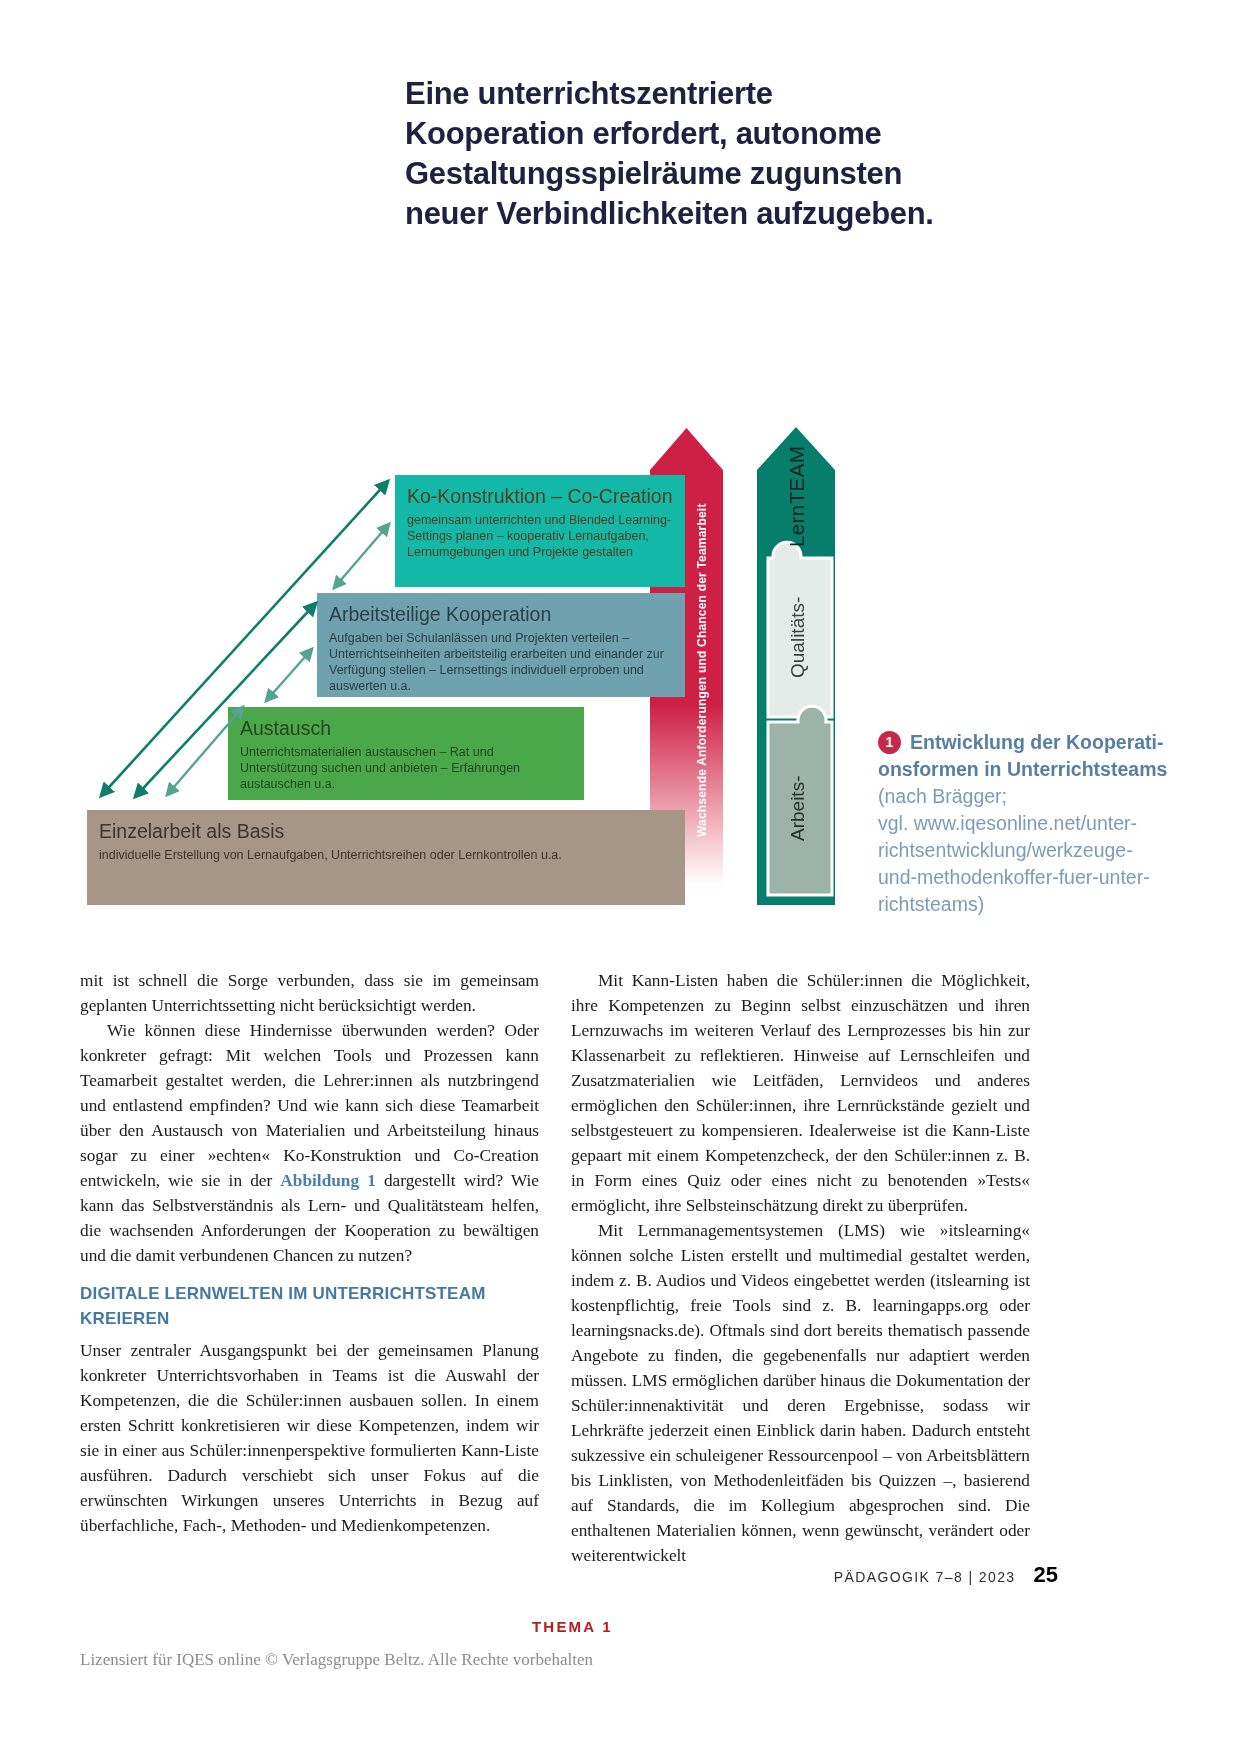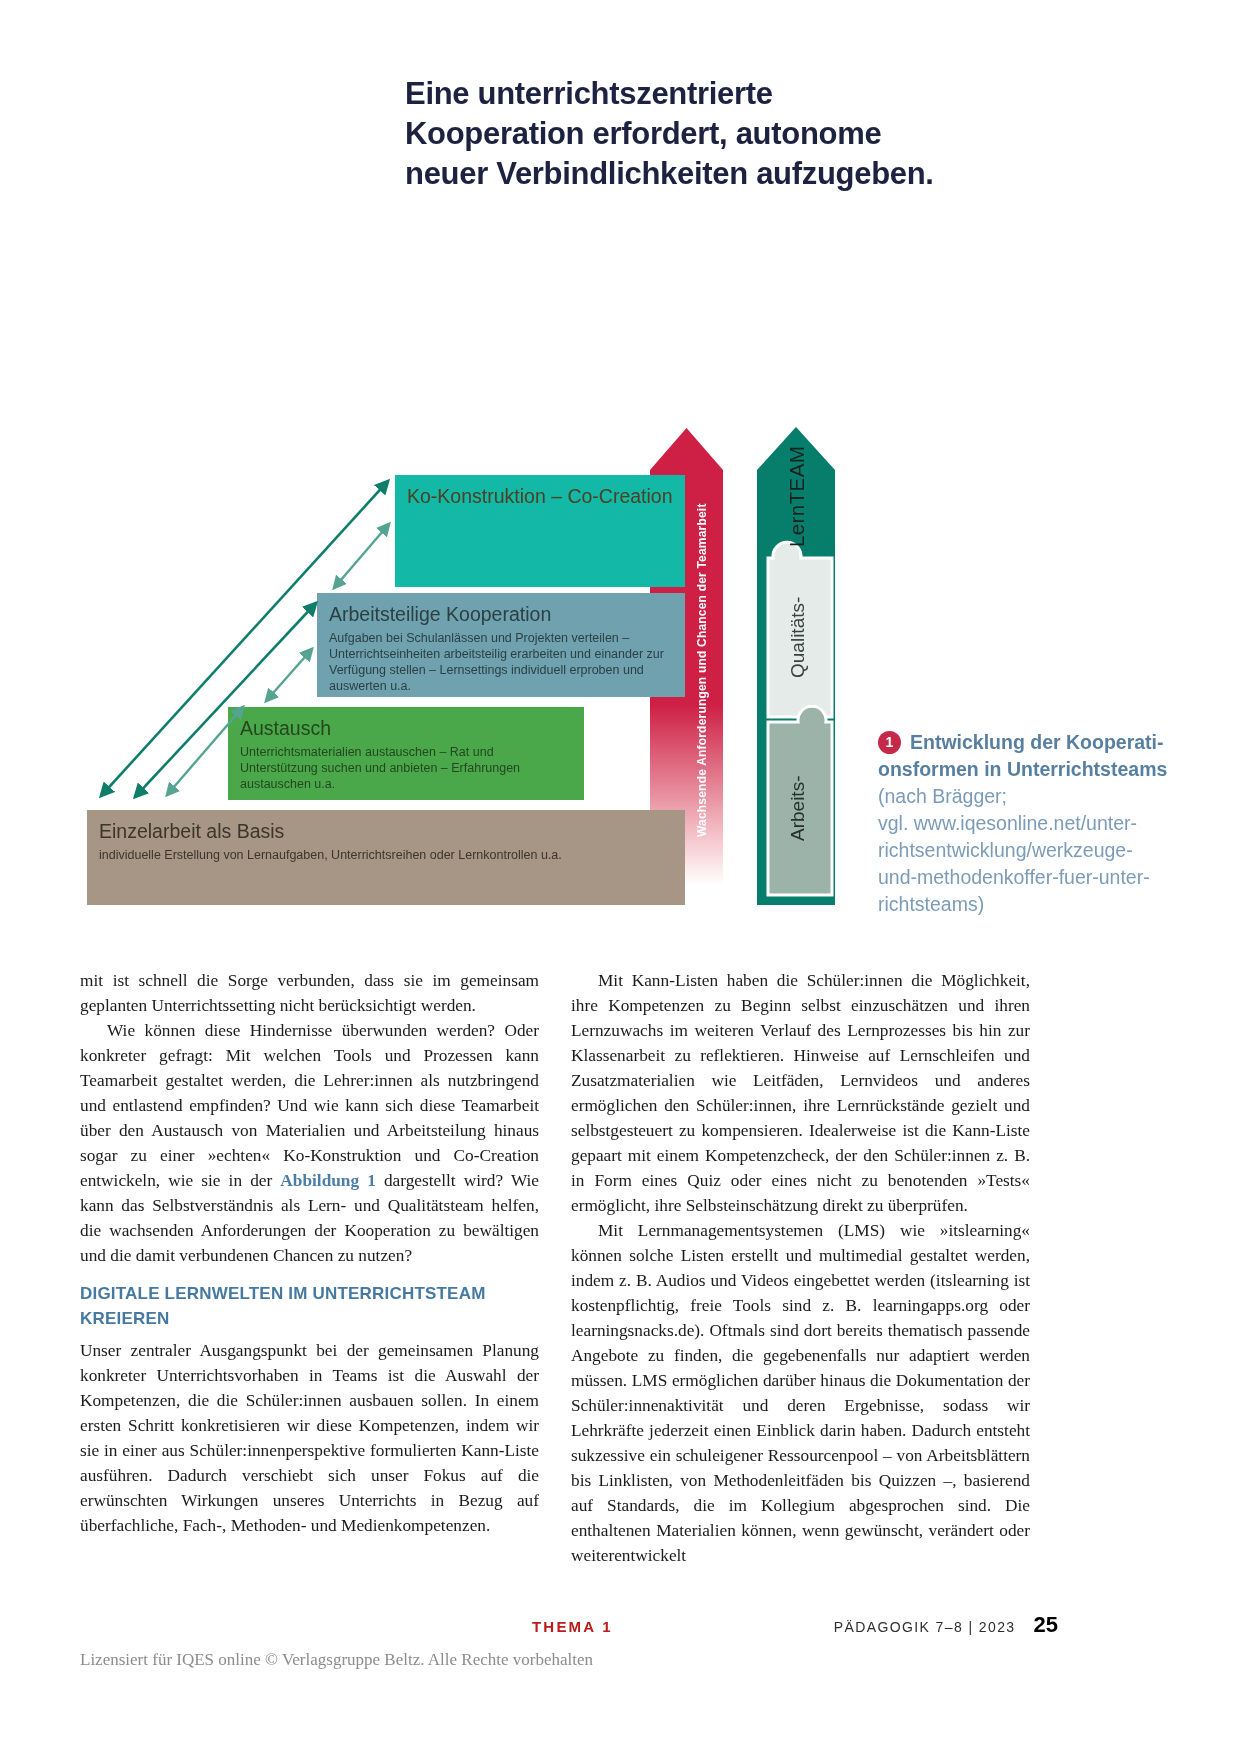--- a/index.html
+++ b/index.html
@@ -58,44 +58,46 @@
   .columns{position:absolute;left:80px;top:968px;width:950px;display:flex;gap:32px;z-index:2}
   .col{width:465px}
   .col p{margin:0;text-align:justify;font-family:"Liberation Serif",serif;font-size:17.3px;line-height:25px;
     color:var(--body-text);hyphens:auto}
   .col p.indent{text-indent:27px}
   .subhead{margin:13px 0 7px;font-weight:700;font-size:17px;line-height:25px;letter-spacing:0.2px;
     color:var(--subheading-blue)}
   .fig-link{color:var(--link-blue);font-weight:700;cursor:pointer}
   
   .footer-section{position:absolute;left:532px;top:1618px;font-weight:700;font-size:15px;letter-spacing:2.2px;color:#b91c1c}
-  .footer-right{position:absolute;right:182px;top:1612px;display:flex;align-items:baseline}
+  .footer-right{position:absolute;right:182px;top:1562px;display:flex;align-items:baseline}
   .footer-journal{font-size:14px;letter-spacing:1.4px;color:#2e2e2e}
   .footer-page{font-size:22px;font-weight:700;color:#000;margin-left:18px}
   .license{position:absolute;left:80px;top:1650px;width:950px;text-align:left;
     font-family:"Liberation Serif",serif;font-size:17px;color:var(--footer-gray)}
 </style>
 </head>
 <body>
 
 <div class="page">
 
   <div class="headline">
     <div>Eine unterrichtszentrierte</div>
     <div>Kooperation erfordert, autonome</div>
+    <div>Gestaltungsspielräume zugunsten</div>
     <div>neuer Verbindlichkeiten aufzugeben.</div>
   </div>
 
   <div class="pent red"></div>
   <div class="pent teal"></div>
   <div id="growth-label" class="vtext">Wachsende Anforderungen und Chancen der Teamarbeit</div>
   <div id="team-label" class="vtext">LernTEAM</div>
 
   <div id="lvl-0" class="lvl" style="background-color: #14b8a6; color: rgb(76, 65, 37);">
     <h3>Ko-Konstruktion – Co-Creation</h3>
+    <p>gemeinsam unterrichten und Blended Learning-Settings planen – kooperativ Lernaufgaben, Lernumgebungen und Projekte gestalten</p>
   </div>
   <div id="lvl-1" class="lvl" style="background-color: rgb(111, 162, 174); color: rgb(43, 63, 69);">
     <h3>Arbeitsteilige Kooperation</h3>
     <p>Aufgaben bei Schulanlässen und Projekten verteilen – Unterrichtseinheiten arbeitsteilig erarbeiten und einander zur Verfügung stellen – Lernsettings individuell erproben und auswerten u.a.</p>
   </div>
   <div id="lvl-2" class="lvl" style="background-color: rgb(74, 168, 75); color: rgb(37, 70, 31);">
     <h3>Austausch</h3>
     <p>Unterrichtsmaterialien austauschen – Rat und Unterstützung suchen und anbieten – Erfahrungen austauschen u.a.</p>
   </div>
   <div id="lvl-3" class="lvl" style="background-color: rgb(167, 150, 134); color: rgb(60, 53, 43);">

